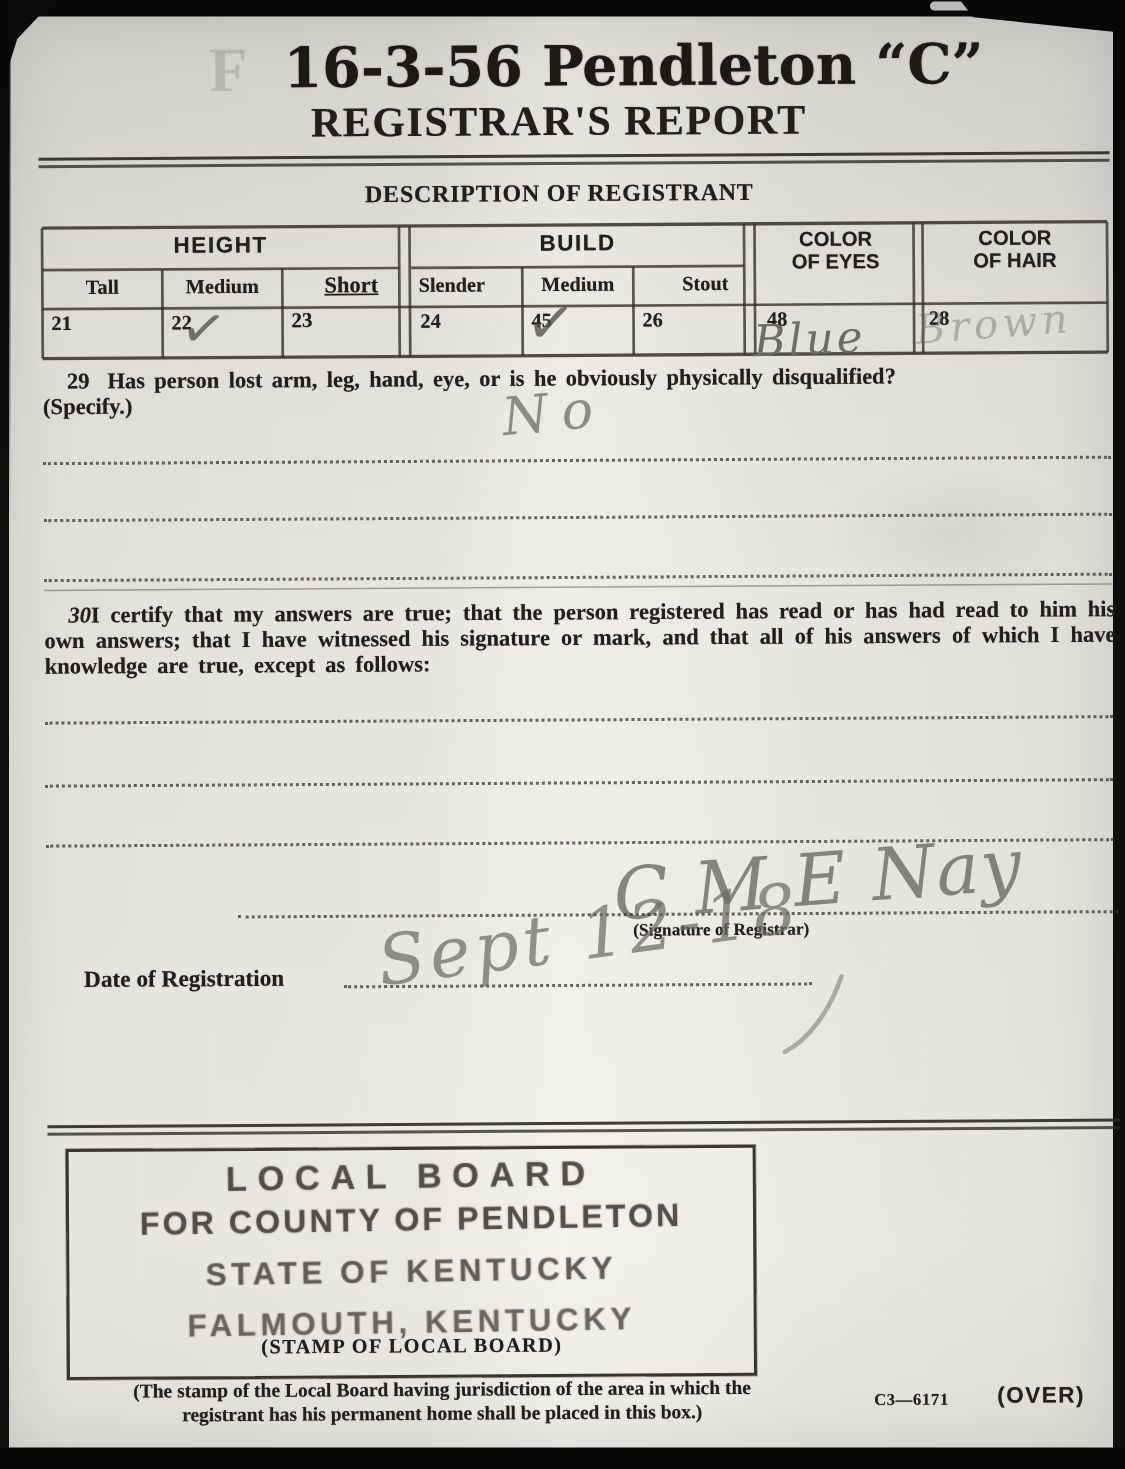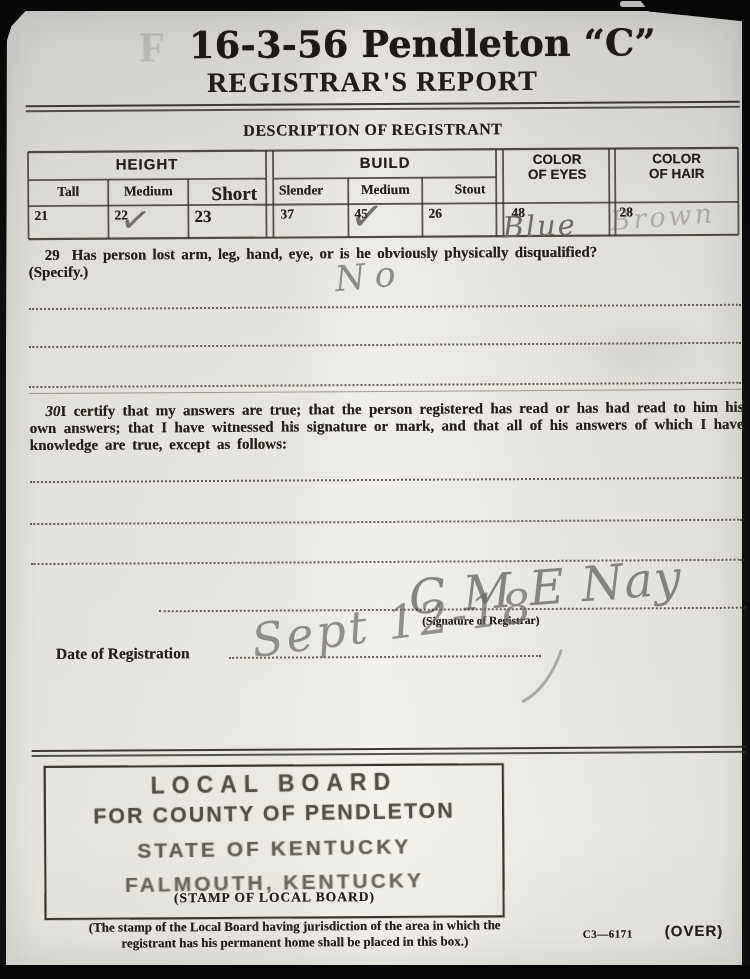--- a/index.html
+++ b/index.html
@@ -104,29 +104,29 @@
       <div>COLOR</div>
       <div>OF EYES</div>
     </div>
     <div class="abs ctr sans" style="left:618px;top:153px;width:121px;font-size:13.5px;line-height:15px;">
       <div>COLOR</div>
       <div>OF HAIR</div>
     </div>
 
     <div class="abs ctr print" style="left:30px;top:182px;width:80px;font-size:13.5px;">Tall</div>
     <div class="abs ctr print" style="left:110px;top:182px;width:80px;font-size:13.5px;">Medium</div>
-    <div class="abs ctr print" style="left:190px;top:182px;width:92px;font-size:19px;">Short</div>
+    <div class="abs ctr print" style="left:190px;top:182px;width:92px;font-size:15px;text-decoration:underline;">Short</div>
     <div class="abs ctr print" style="left:276px;top:182px;width:54px;font-size:13.5px;">Slender</div>
     <div class="abs ctr print" style="left:350px;top:182px;width:74px;font-size:13.5px;">Medium</div>
     <div class="abs ctr print" style="left:424px;top:182px;width:96px;font-size:13.5px;">Stout</div>
 
     <div class="abs print" style="left:36px;top:206px;font-size:13.5px;">21</div>
     <div class="abs print" style="left:116px;top:206px;font-size:13.5px;">22</div>
-    <div class="abs print" style="left:196px;top:206px;font-size:17px;">23</div>
-    <div class="abs print" style="left:282px;top:206px;font-size:13.5px;">37</div>
+    <div class="abs print" style="left:196px;top:206px;font-size:14px;">23</div>
+    <div class="abs print" style="left:282px;top:206px;font-size:13.5px;">24</div>
     <div class="abs print" style="left:356px;top:206px;font-size:13.5px;">45</div>
     <div class="abs print" style="left:430px;top:206px;font-size:13.5px;">26</div>
     <div class="abs print" style="left:513px;top:206px;font-size:13.5px;">48</div>
     <div class="abs print" style="left:621px;top:206px;font-size:13.5px;">28</div>
 
     <div class="abs" style="left:122px;top:201px;font-size:36px;line-height:36px;color:rgba(86,84,79,.8);
          font-family:'DejaVu Sans',sans-serif;transform:rotate(10deg);">✓</div>
     <div class="abs" style="left:352px;top:196px;font-size:40px;line-height:40px;color:rgba(86,84,79,.8);
          font-family:'DejaVu Sans',sans-serif;transform:rotate(6deg);">✓</div>
     <div class="abs pencil" style="left:504px;top:210px;font-size:29px;transform:rotate(-2deg);letter-spacing:2px;">Blue</div>

